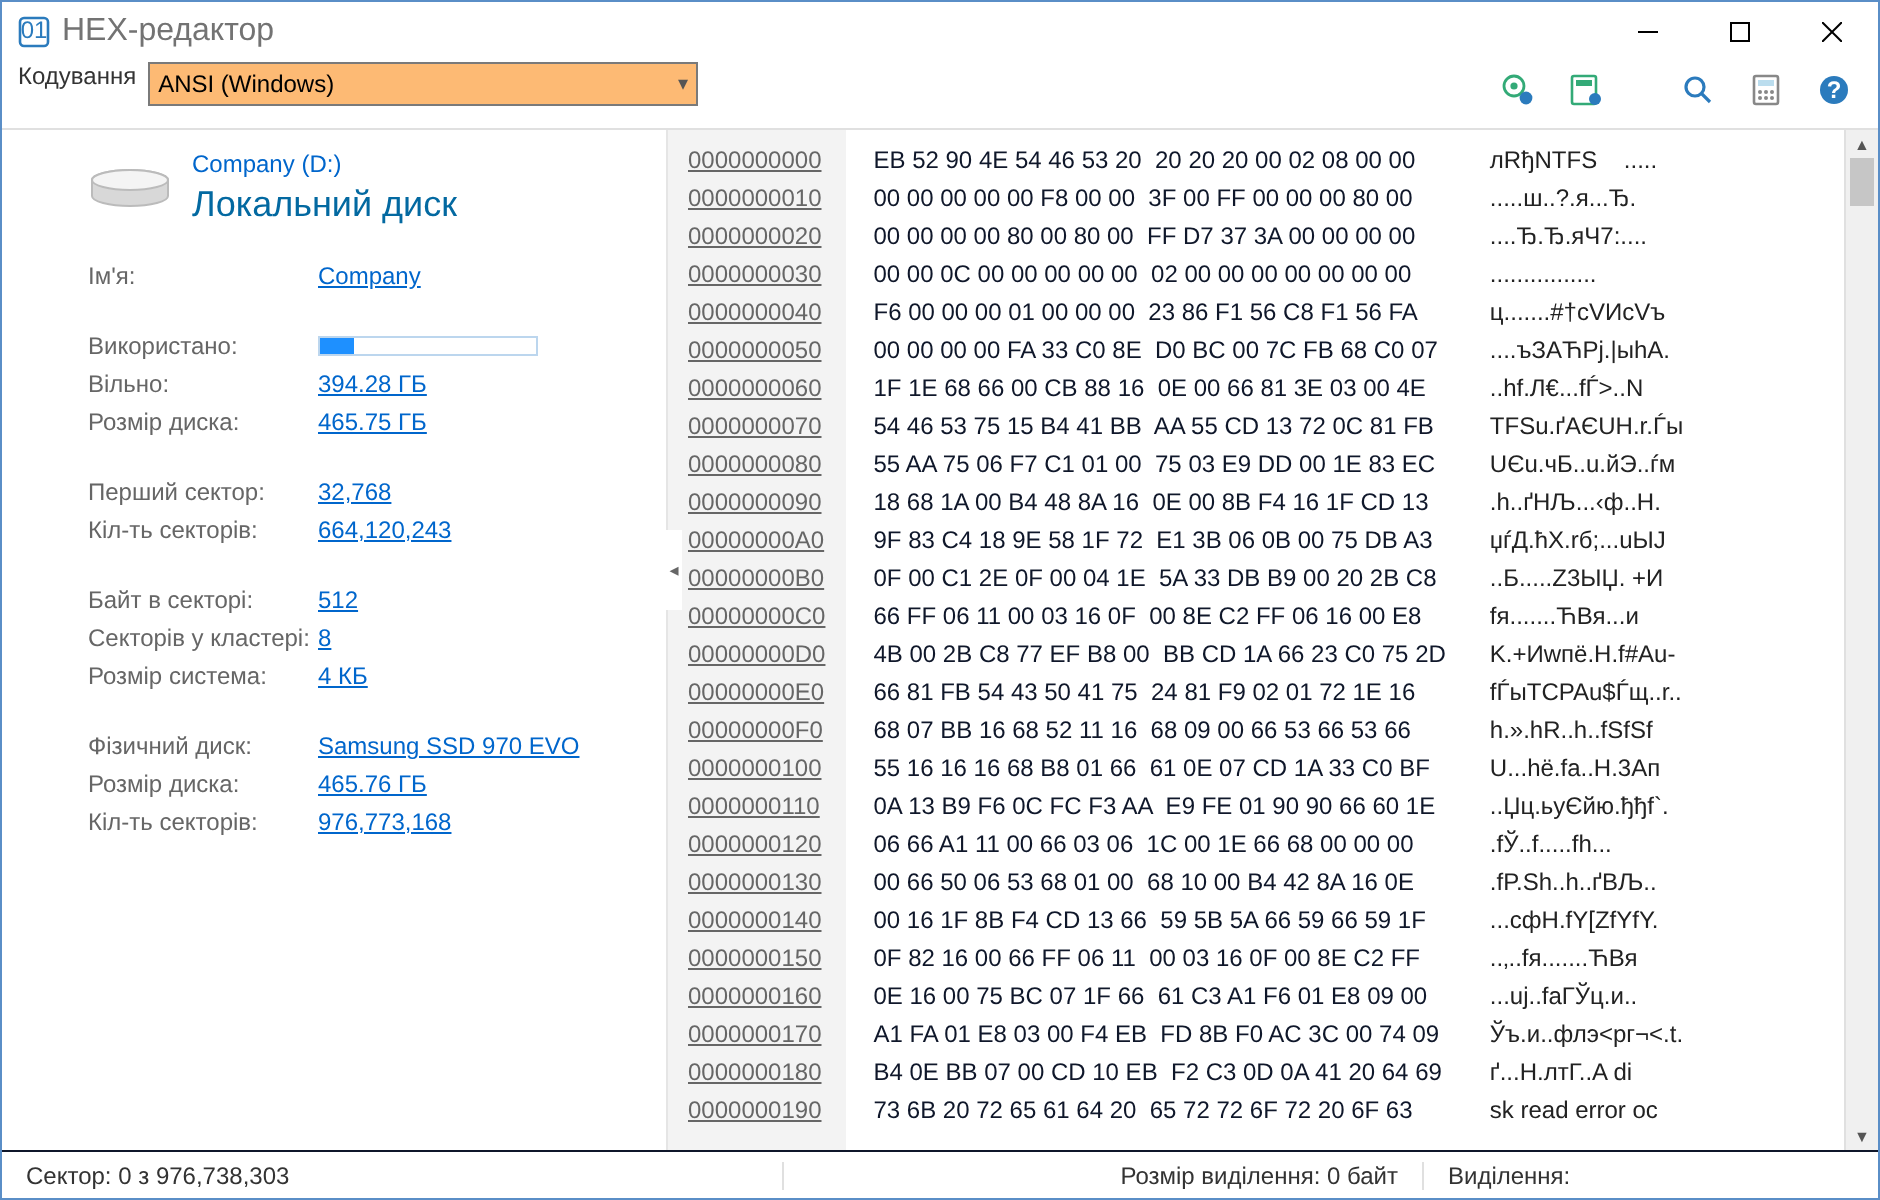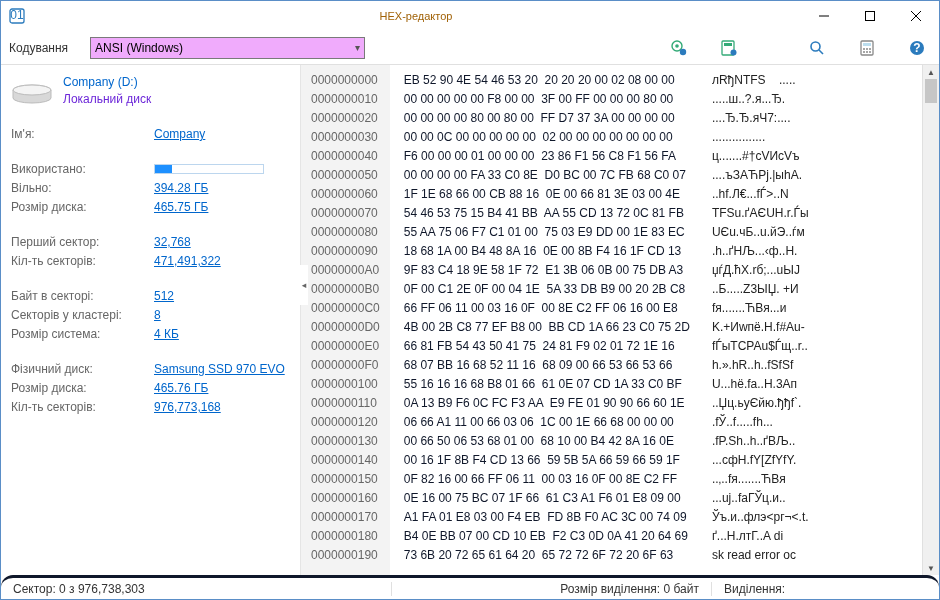--- a/index.html
+++ b/index.html
@@ -1,51 +1,51 @@
 <!DOCTYPE html>
 <html><head>
 <meta charset="utf-8">
 <style>
 * { margin:0; padding:0; box-sizing:border-box; font-family:"Segoe UI",Tahoma,sans-serif; font-size:12px; }
 html,body { width:940px; height:600px; overflow:hidden; background:#fff; }
 .window { width:940px; height:600px; display:flex; flex-direction:column; border:1px solid #5a8ec7; }
-.titlebar { height:30px; display:flex; align-items:center; padding:0 0 0 8px; background:#fff;text-align:center; }
+.titlebar { height:30px; display:flex; align-items:center; padding:0 0 0 8px; background:#fff; }
 .titlebar .ico { width:16px; height:16px; margin-right:6px; display:flex; align-items:center; justify-content:center; }
-.titlebar .title { flex:1; color:#a16207; font-size:11px; }
+.titlebar .title { flex:1; color:#737373; font-size:16px; }
 .winbtns { display:flex; height:100%; }
 .winbtn { width:46px; height:100%; display:flex; align-items:center; justify-content:center; color:#000; }
-.toolbar { height:34px; display:flex; align-items:center; padding:0 8px; gap:22px; border-bottom:1px solid #e0e0e0; }
+.toolbar { height:34px; display:flex; padding:0 8px; gap:6px; border-bottom:1px solid #e0e0e0; }
 .toolbar .lbl { color:#333; }
-.enc-select { height:22px; width:275px; border:1px solid #7a7a7a; padding:0 4px; background:#f0abfc; display:flex; align-items:center; justify-content:space-between; }
+.enc-select { height:22px; width:275px; border:1px solid #7a7a7a; padding:0 4px; background:#fdba74; display:flex; align-items:center; justify-content:space-between; }
 .enc-select .chev { font-size:10px; color:#555; }
 .tb-spacer { flex:1; }
 .tb-btn { width:28px; height:28px; display:flex; align-items:center; justify-content:center; border:1px solid transparent; border-radius:2px; }
 .body { flex:1; display:flex; min-height:0; }
-.sidebar { width:300px; border-right:1px solid #e5e5e5; padding:10px 12px 0 10px; overflow:hidden; position:relative; }
+.sidebar { width:300px; border-right:1px solid #e5e5e5; padding:10px 12px 0 10px; overflow:hidden; position:relative;margin-left:33px; }
 .drive-row { display:flex; gap:10px; align-items:flex-start; margin-bottom:18px; }
 .drive-ico { width:42px; height:30px; margin-top:4px; }
 .drive-txt .dname { color:#0066cc; font-size:12px; margin-bottom:3px; }
-.drive-txt .dkind { color:#6d28d9; font-size:12px; }
-.prop-row { display:flex; margin-bottom:5px;gap:28px; }
+.drive-txt .dkind { color:#0369a1; font-size:18px; }
+.prop-row { display:flex; margin-bottom:5px; }
 .prop-row .k { width:115px; color:#666; }
 .prop-row .v { color:#0066cc;text-decoration:underline; }
 .prop-row.bar .v { flex:1; }
 .usage { width:110px; height:10px; border:1px solid #bcd6ee; background:#fff; position:relative; margin-top:2px; }
 .usage .fill { position:absolute; left:0; top:0; bottom:0; background:#1e90ff; }
 .sep { height:16px; }
 .hexpane { flex:1; display:flex; min-height:0; font-family:Consolas,"Courier New",monospace; font-size:12.5px; line-height:19px; position:relative; }
 .collapse-tab { position:absolute; left:-1px; top:200px; width:8px; height:40px; display:flex; align-items:center; justify-content:center; background:#fff; color:#666; font-size:9px; z-index:5; }
-.col-off { background:#f3f3f3; padding:6px 10px 6px 10px; color:#666; white-space:pre; }
+.col-off { background:#f3f3f3; padding:6px 10px 6px 10px; color:#666; white-space:pre;text-decoration:underline; }
 .col-hex { padding:6px 14px; color:#0f172a; white-space:pre; }
 .col-asc { padding:6px 8px; color:#222; white-space:pre; flex:1; }
 .scroll { width:17px; background:#f0f0f0; border-left:1px solid #e0e0e0; position:relative; }
 .scroll .thumb { position:absolute; left:2px; right:2px; top:14px; height:24px; background:#c6c6c6; }
 .scroll .arr { position:absolute; left:0; right:0; height:14px; display:flex; align-items:center; justify-content:center; font-size:8px; color:#555; }
 .scroll .arr.t { top:0; } .scroll .arr.b { bottom:0; }
-.status { height:24px; border-top:3px solid #0f172a; display:flex; align-items:center; font-size:12px; color:#333;border-radius:12px; }
+.status { height:24px; border-top:1px solid #0f172a; display:flex; align-items:center; font-size:12px; color:#333; }
 .status .cell { padding:0 12px; }
 .status .cell+.cell { border-left:1px solid #e0e0e0;text-align:right; }
 .status .s1 { width:390px; }
 .status .s2 { width:320px; }
 svg { display:block; }
 </style>
 </head>
 <body>
 
 <div class="window">
@@ -162,21 +162,21 @@
             <div class="k">Розмір диска:</div>
             <div class="v">465.75 ГБ</div>
           </div>
           <div class="sep"></div>
           <div class="prop-row">
             <div class="k">Перший сектор:</div>
             <div class="v">32,768</div>
           </div>
           <div class="prop-row">
             <div class="k">Кіл-ть секторів:</div>
-            <div class="v">471,491,322</div>
+            <div class="v">664,120,243</div>
           </div>
           <div class="sep"></div>
           <div class="prop-row">
             <div class="k">Байт в секторі:</div>
             <div class="v">512</div>
           </div>
           <div class="prop-row">
             <div class="k">Секторів у кластері:</div>
             <div class="v">8</div>
           </div>

